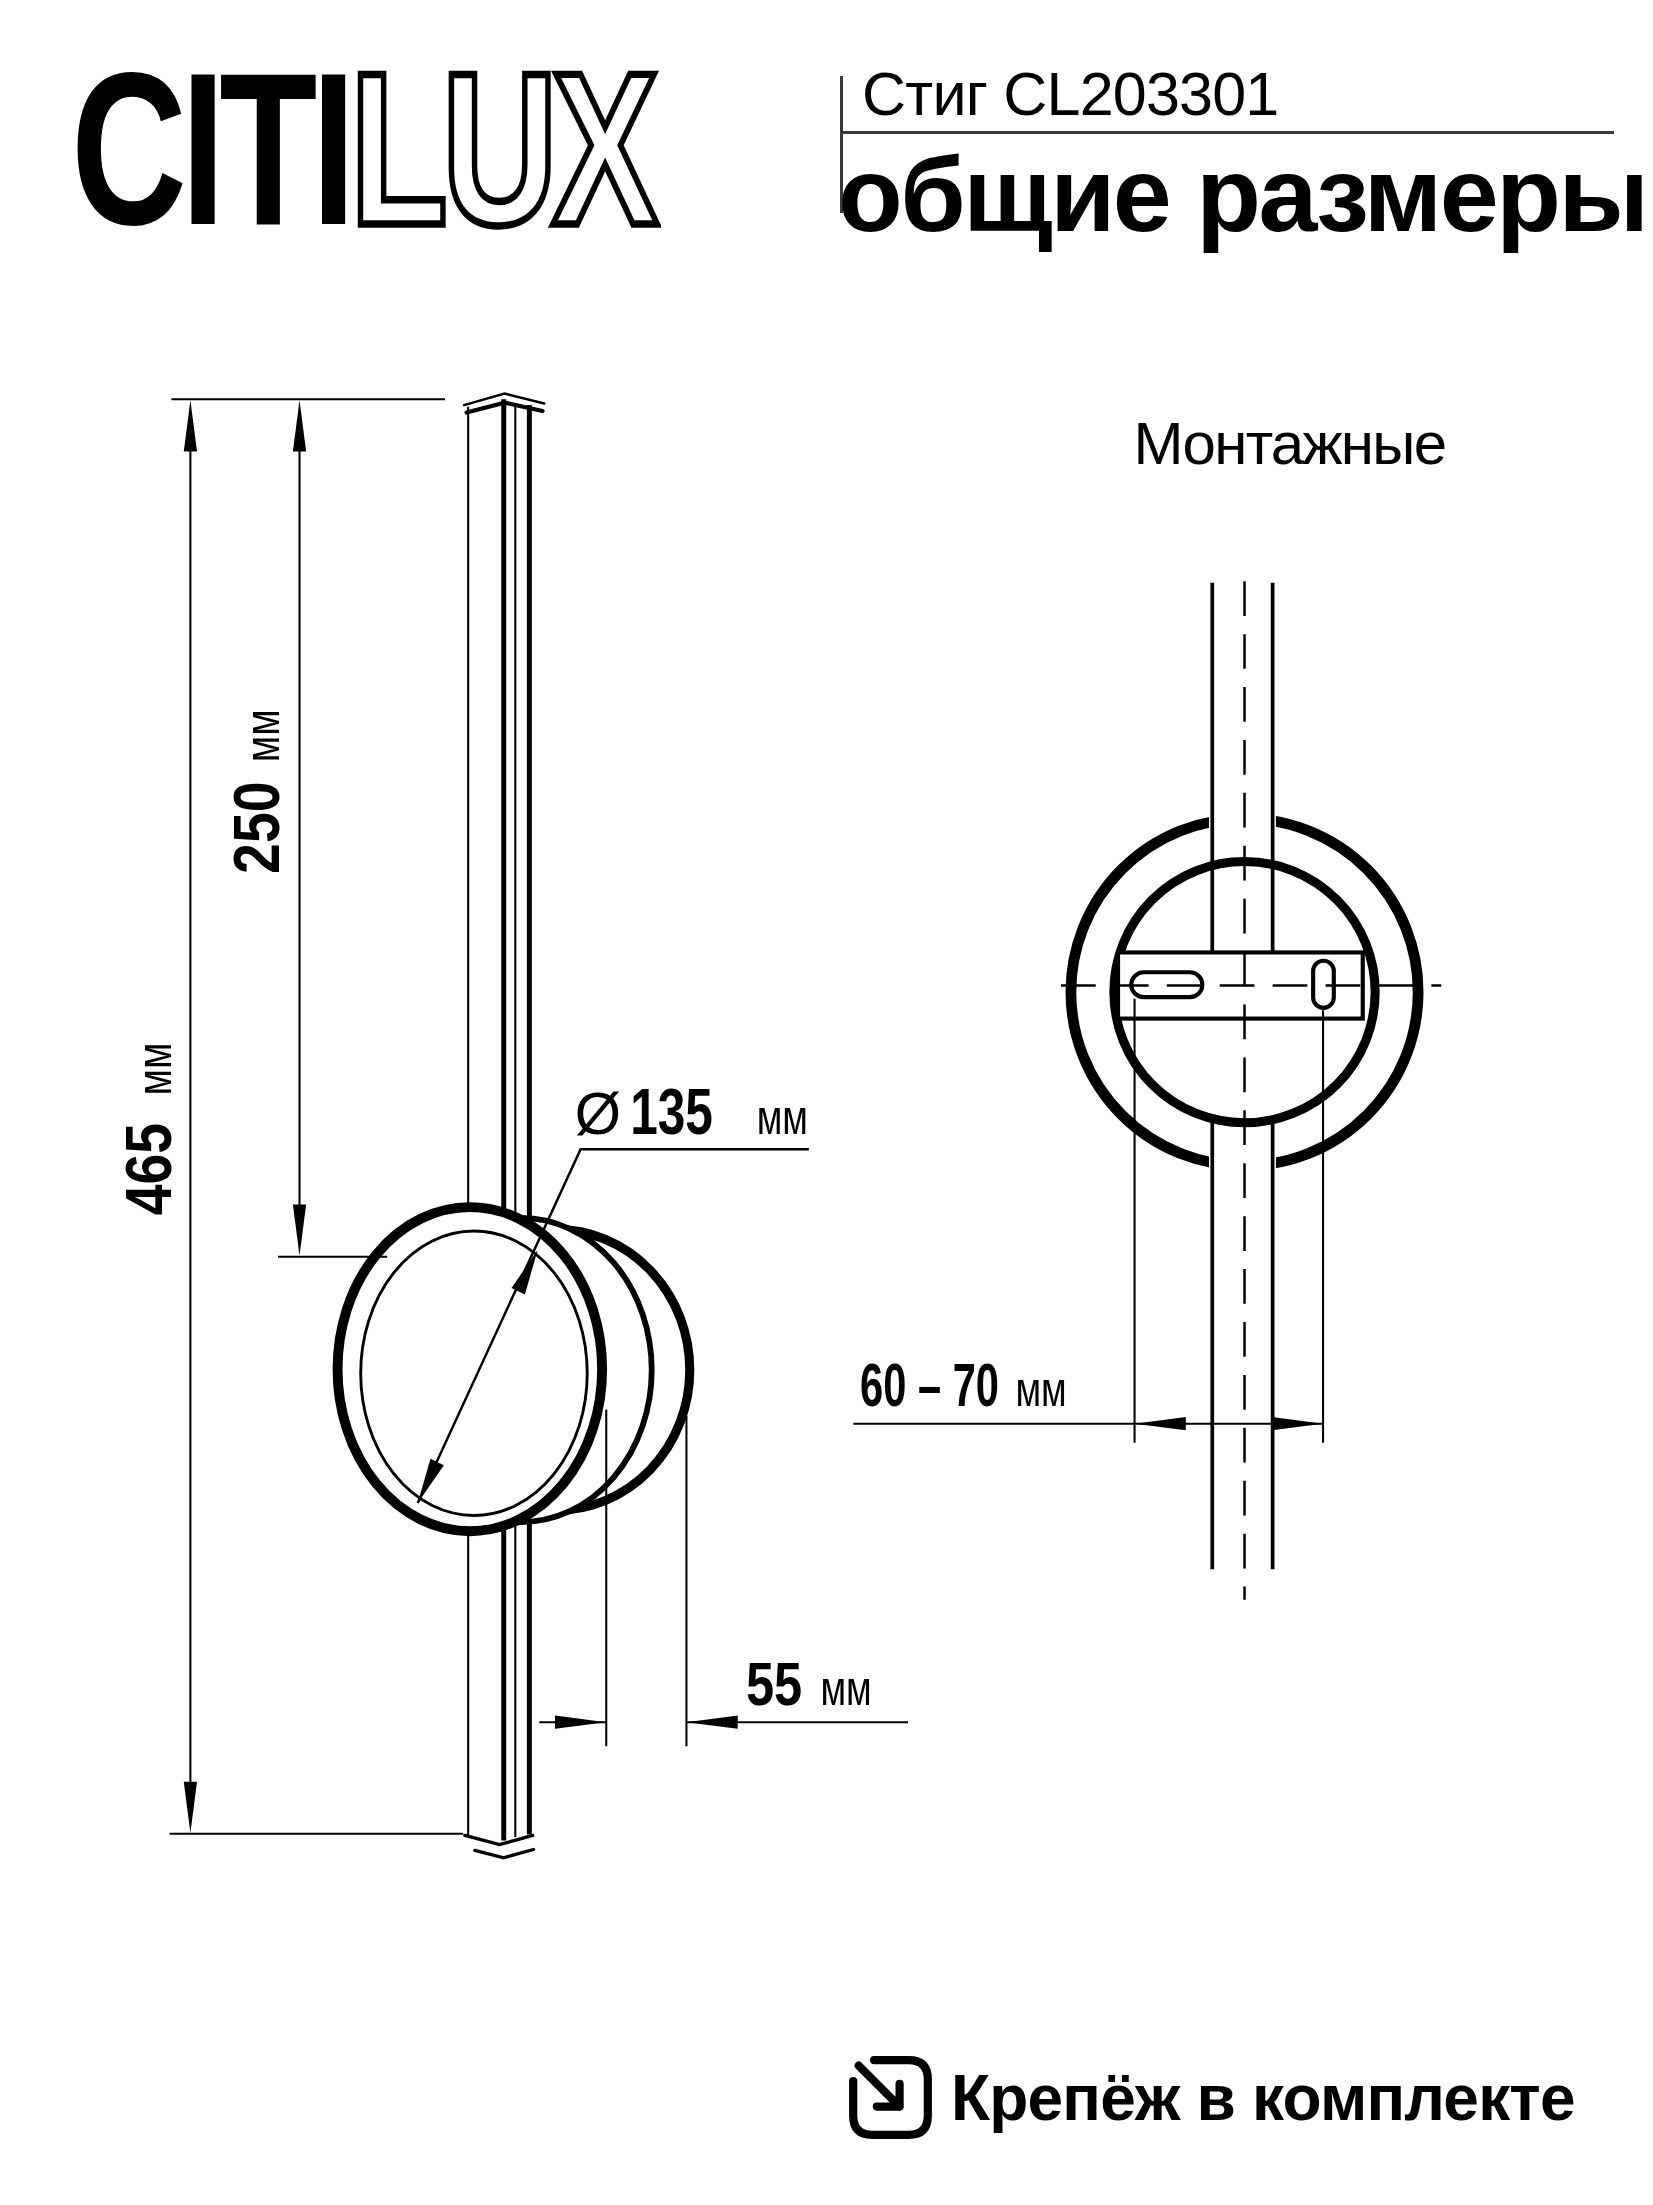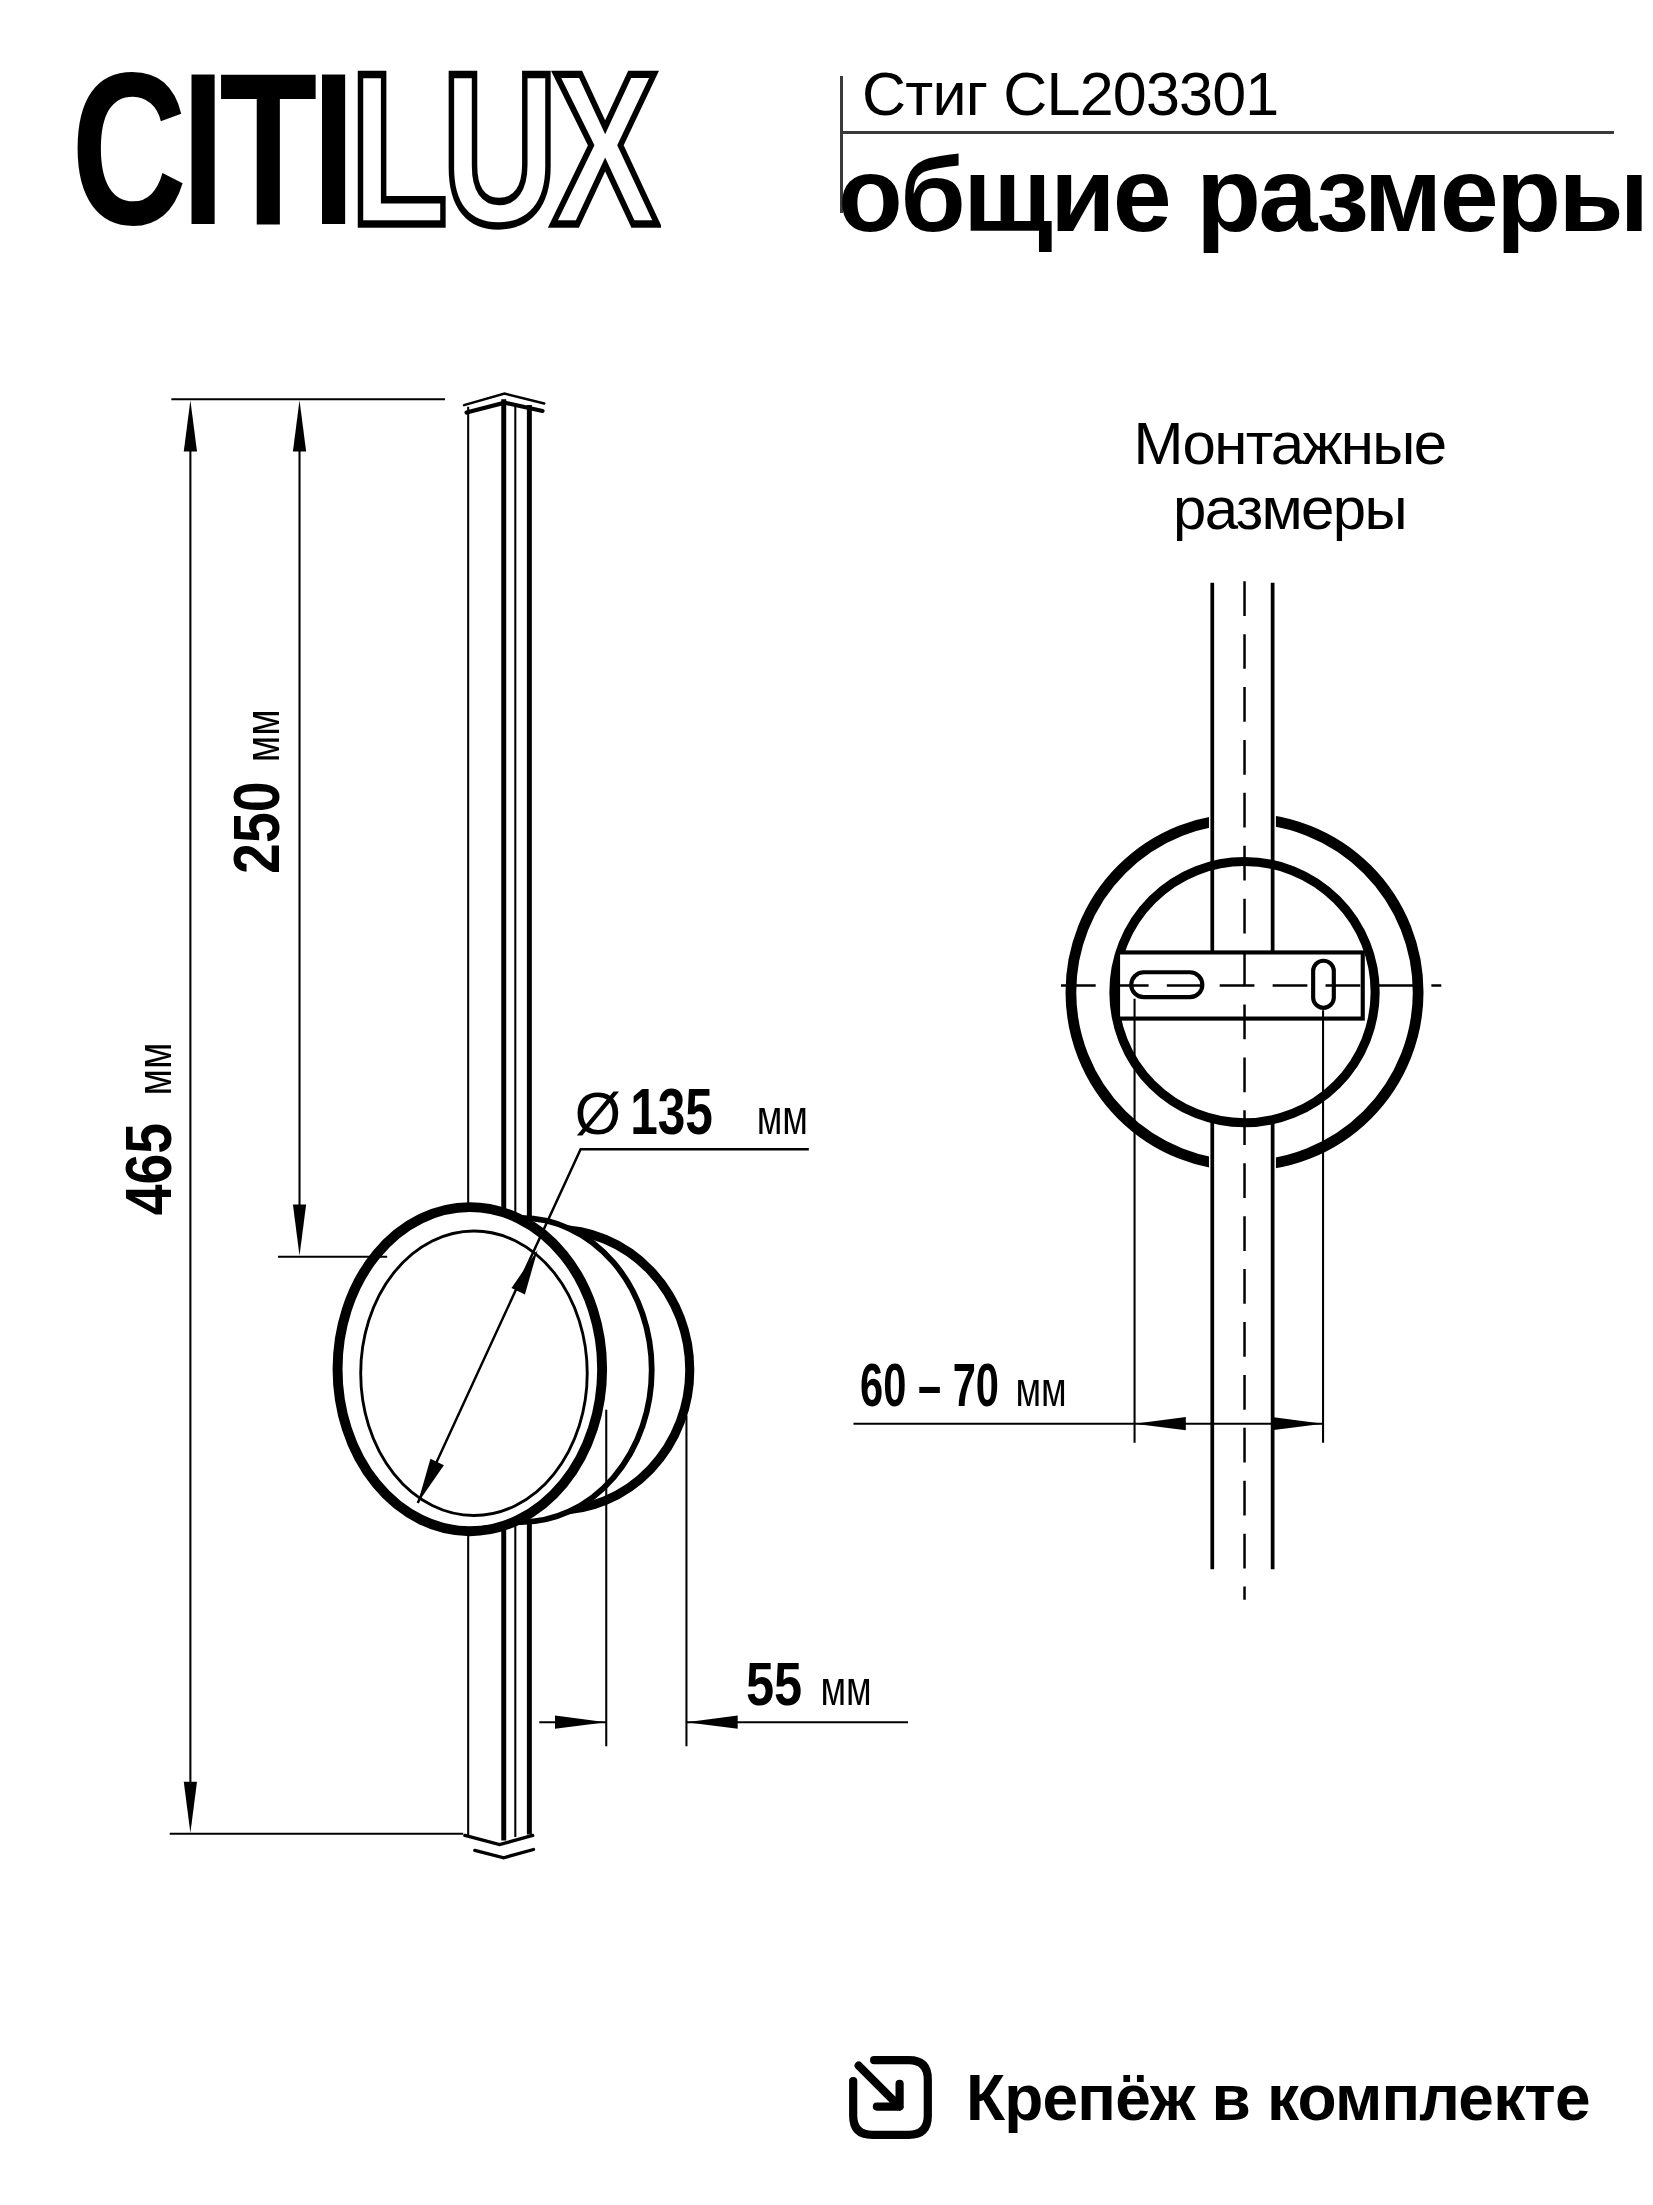--- a/index.html
+++ b/index.html
@@ -14,41 +14,40 @@
   .v-sep{left:840px;top:76px;width:2.5px;height:137px;background:#3a3a3a;}
   .product{left:862px;top:64px;font-size:61px;line-height:1;letter-spacing:-0.8px;}
   .h-rule{left:840px;top:131px;width:774px;height:3.3px;background:#3a3a3a;}
   .subtitle{left:838px;top:141px;font-size:106px;line-height:1;letter-spacing:-2.5px;font-weight:bold;}
   
   .mount-title{left:1058px;top:412px;width:463px;text-align:center;
                font-size:60px;line-height:1.08;letter-spacing:-1.7px;}
   
   .foot-icon{left:845px;top:2052px;}
   .foot-text{left:951px;top:2066px;font-size:64px;font-weight:bold;line-height:1;
-             letter-spacing:-0.8px;white-space:nowrap;margin-left:15px;}
+             letter-spacing:-0.8px;white-space:nowrap;}
   svg text{font-family:"Liberation Sans",sans-serif;fill:#000;}
   .dimval{font-weight:bold;font-size:78px;}
   .dimval-sm{font-weight:bold;font-size:74px;}
   .dimunit{font-size:58px;}
   .diasym{font-size:72px;}
 </style>
 </head>
 <body>
 
 <div class="abs logo">
   <span>CITI</span><span class="outline">LUX</span>
 </div>
 <div class="abs v-sep"></div>
 <div class="abs product">Стиг CL203301</div>
 <div class="abs h-rule"></div>
 <div class="abs subtitle">общие размеры</div>
 
 <div class="abs mount-title">
   <div>Монтажные</div>
-  <div>размеры</div>
 </div>
 
 <svg class="abs" style="left:0;top:0" width="1654" height="2205" viewBox="0 0 2000 2667">
 
   <g stroke="#000" fill="none">
 
     <path d="M566 492 V2222" stroke-width="2.5"></path>
     <path d="M609 483 V2226" stroke-width="6"></path>
     <path d="M623 490 V2222" stroke-width="2.5"></path>
     <path d="M640 490 V2219" stroke-width="6"></path>

